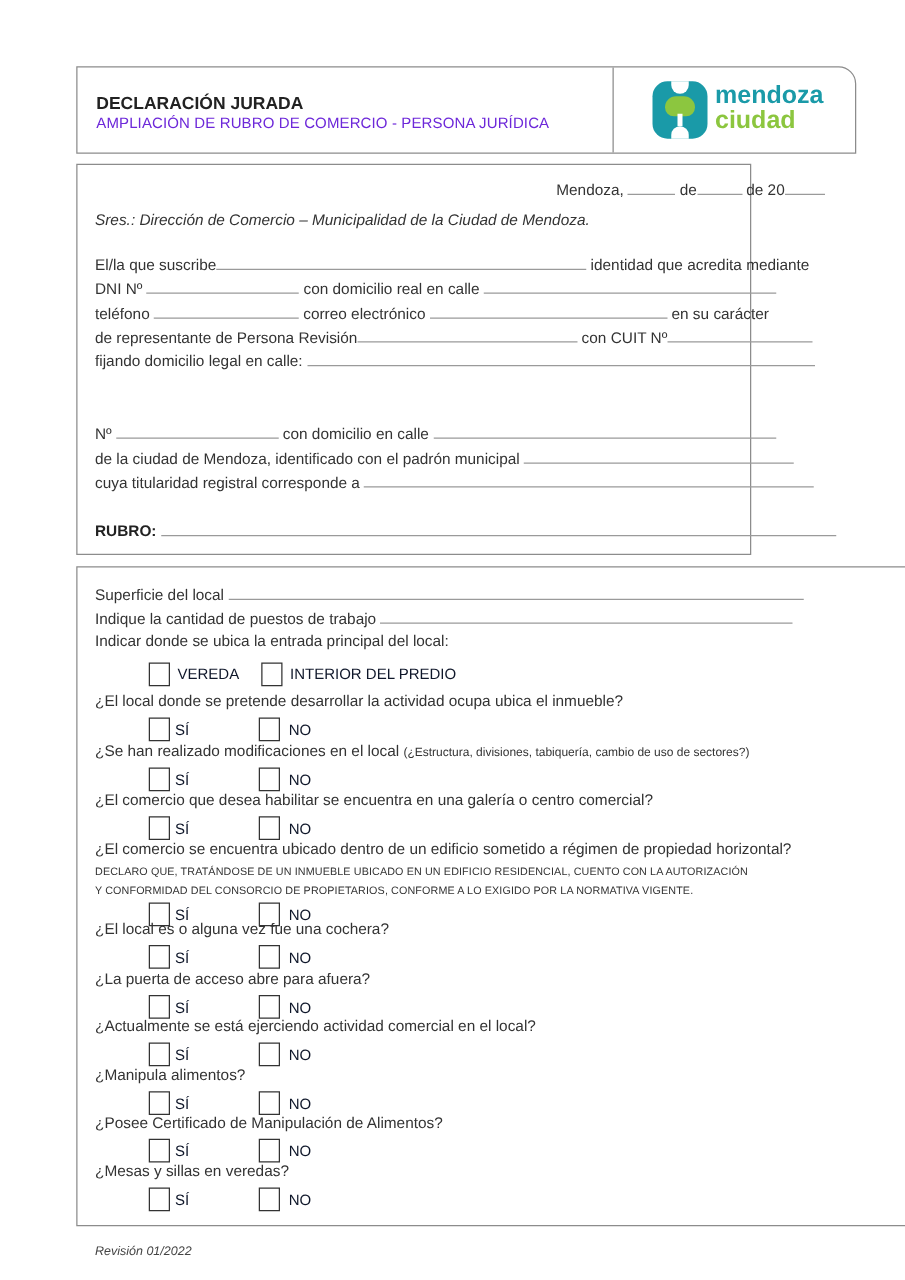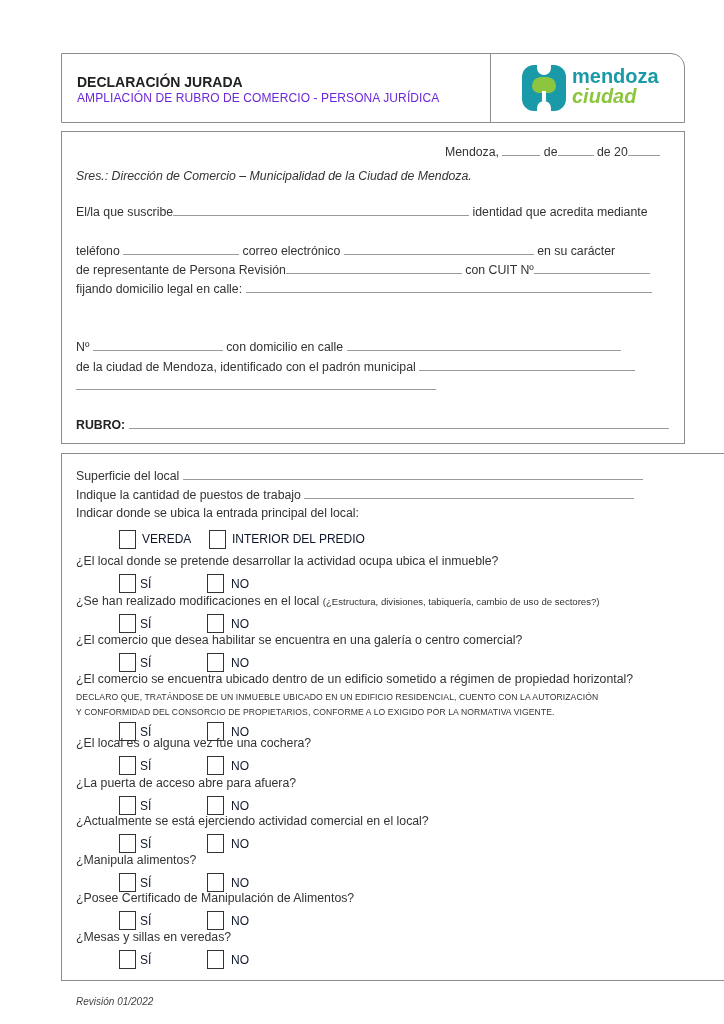--- a/index.html
+++ b/index.html
@@ -9,23 +9,23 @@
   #header-divider { position:absolute; left:428px; top:0; width:1px; height:68px; background:#8c8c8c; }
   #doc-title { position:absolute; left:15px; top:20px; font-weight:bold; font-size:14px; color:#222; }
   #doc-subtitle { position:absolute; left:15px; top:37px; font-size:12px; color:#6d28d9; letter-spacing:0.1px; }
   #logo { position:absolute; left:460px; top:9px; width:150px; height:52px; }
   #logo-mark { position:absolute; left:0; top:2px; width:44px; height:46px; background:#1a9aa8; border-radius:12px; }
   #logo-mark:before { content:""; position:absolute; left:15px; top:0; width:14px; height:10px; background:#fff; border-radius:0 0 7px 7px; }
   #logo-mark:after { content:""; position:absolute; left:15px; top:36px; width:14px; height:10px; background:#fff; border-radius:7px 7px 0 0; }
   #logo-tree { position:absolute; left:10px; top:12px; width:24px; height:16px; background:#8cc63f; border-radius:10px 10px 8px 8px; }
   #logo-trunk { position:absolute; left:20px; top:26px; width:4px; height:10px; background:#fff; }
   #logo-text-1 { position:absolute; left:50px; top:2px; font-size:20px; font-weight:bold; color:#1a9aa8; line-height:22px; }
-  #logo-text-2 { position:absolute; left:50px; top:22px; font-size:20px; font-weight:bold; color:#8cc63f; line-height:22px;font-style:italic; }
+  #logo-text-2 { position:absolute; left:50px; top:22px; font-size:20px; font-weight:bold; color:#8cc63f; line-height:22px; }
 
-  #form-box { left:61px; top:131px; width:624px; height:313px; }
+  #form-box { left:61px; top:131px; width:540px; height:313px; }
   #questions-box { left:61px; top:453px; width:704px; height:528px; }
 
   .line { position:absolute; font-size:12.3px; white-space:nowrap; color:#333; }
   .blank { display:inline-block; border-bottom:1px solid #9a9a9a; height:11px; vertical-align:baseline; }
   .bold { font-weight:bold; color:#222; }
   .italic { font-style:italic; }
   .small { font-size:8.6px; color:#333; letter-spacing:0.1px; }
   .cb { position:absolute; width:17px; height:19px; border:1.5px solid #333; box-sizing:border-box; }
   .cb-label { position:absolute; font-size:12px; color:#0f172a; }
   #footer { position:absolute; left:76px; top:996px; font-size:10px; font-style:italic; color:#444; }
@@ -53,20 +53,26 @@
     <span class="blank" style="width:38px"></span>
     <span>de</span><span class="blank" style="width:36px"></span>
     <span>de 20</span><span class="blank" style="width:32px"></span>
   </div>
   <div class="line italic" style="left:14px; top:37px;">Sres.: Dirección de Comercio – Municipalidad de la Ciudad de Mendoza.</div>
 
   <div class="line" style="left:14px; top:72px;">
     <span>El/la que suscribe</span><span class="blank" style="width:296px"></span>
     <span>identidad que acredita mediante</span>
   </div>
+  <div class="line" style="left:14px; top:91px;">
+    <span>DNI Nº</span>
+    <span class="blank" style="width:122px"></span>
+    <span>con domicilio real en calle</span>
+    <span class="blank" style="width:234px"></span>
+  </div>
   <div class="line" style="left:14px; top:111px;">
     <span>teléfono</span>
     <span class="blank" style="width:116px"></span>
     <span>correo electrónico</span>
     <span class="blank" style="width:190px"></span>
     <span>en su carácter</span>
   </div>
   <div class="line" style="left:14px; top:130px;">
     <span>de representante de Persona Revisión</span><span class="blank" style="width:176px"></span>
     <span>con CUIT Nº</span><span class="blank" style="width:116px"></span>
@@ -80,20 +86,21 @@
     <span>Nº</span>
     <span class="blank" style="width:130px"></span>
     <span>con domicilio en calle</span>
     <span class="blank" style="width:274px"></span>
   </div>
   <div class="line" style="left:14px; top:227px;">
     <span>de la ciudad de Mendoza, identificado con el padrón municipal</span>
     <span class="blank" style="width:216px"></span>
   </div>
   <div class="line" style="left:14px; top:246px;">
+    <span>cuya titularidad registral corresponde a</span>
     <span class="blank" style="width:360px"></span>
   </div>
   <div class="line" style="left:14px; top:285px;">
     <span class="bold">RUBRO:</span>
     <span class="blank" style="width:540px"></span>
   </div>
 </div>
 
 <div class="box" id="questions-box">
   <div class="line" style="left:14px; top:14px;">

